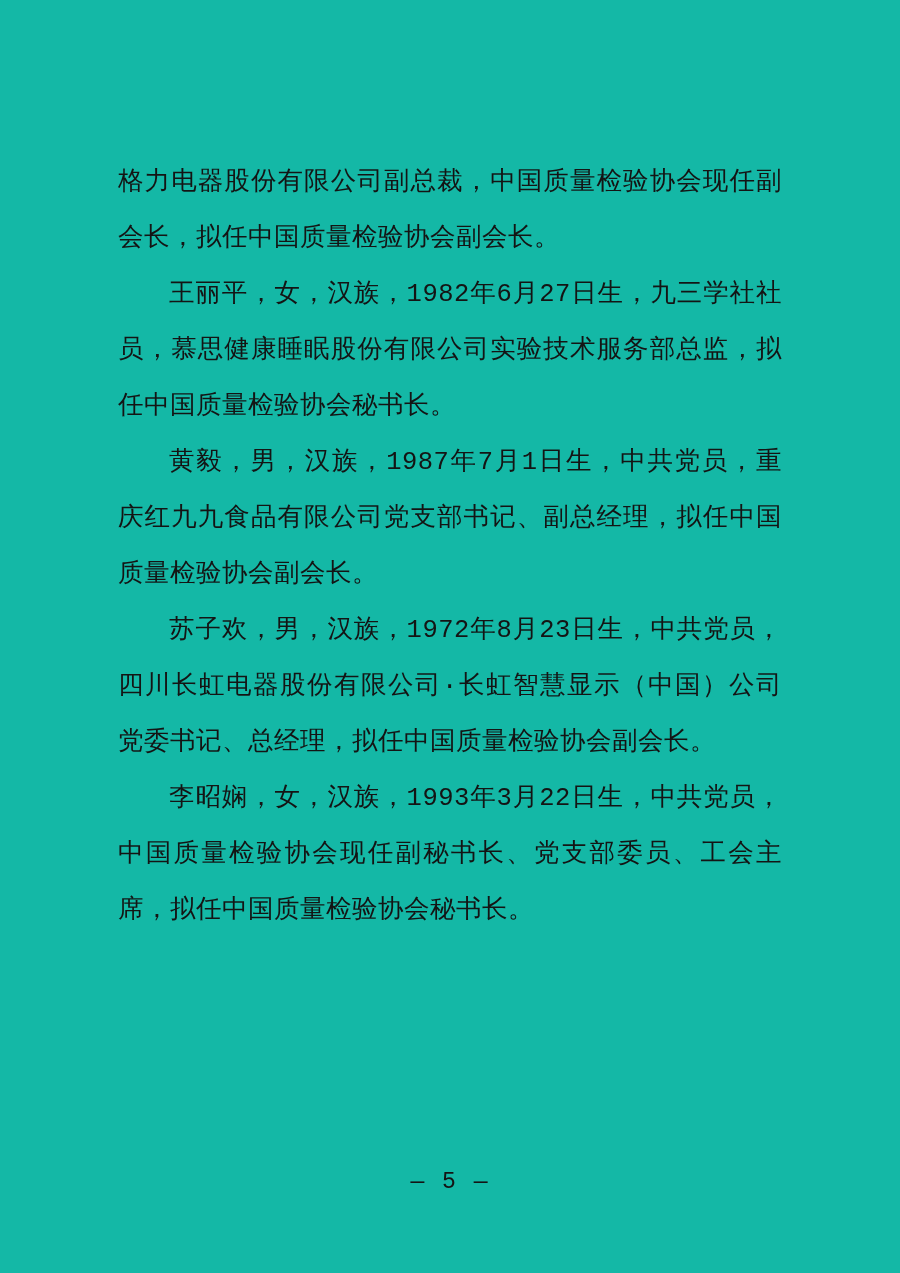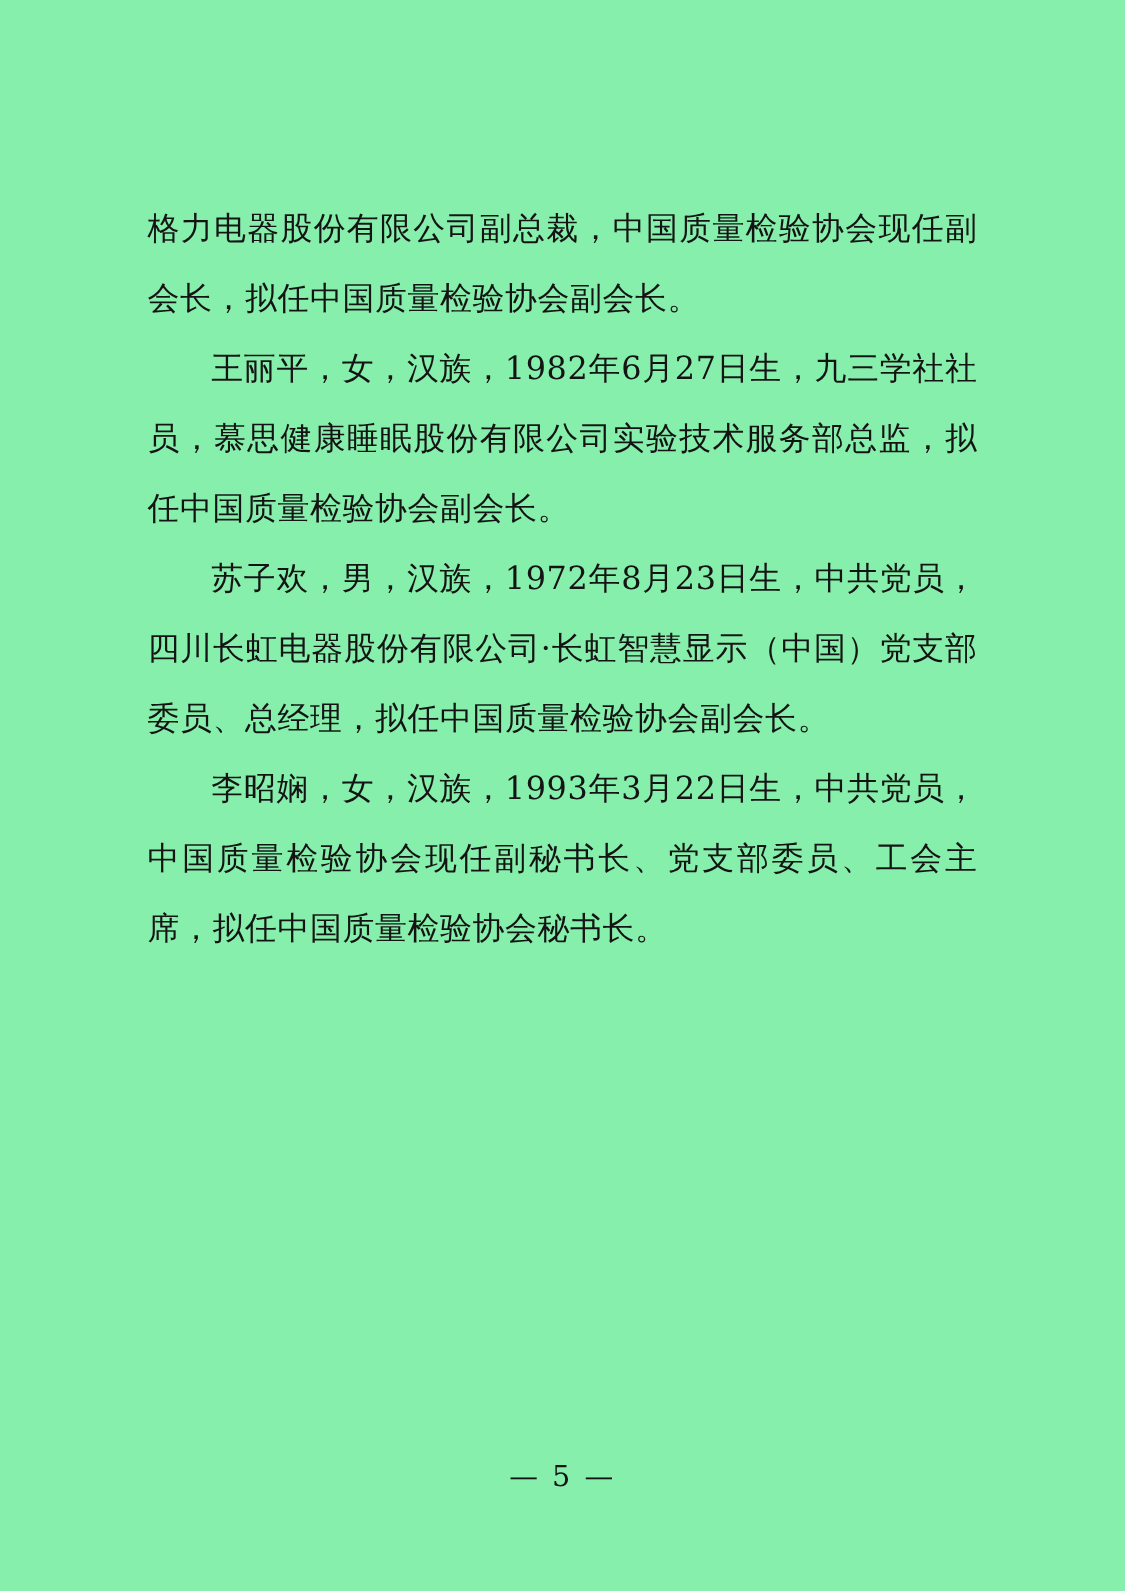--- a/index.html
+++ b/index.html
@@ -13,21 +13,22 @@
     font-family: "DejaVu Serif", "Liberation Serif", serif;
     color: #1a1a1a;
     overflow: hidden;
   }
   .page {
     position: relative;
     width: 900px;
     height: 1273px;
     box-sizing: border-box;
     padding: 155px 118px 0 118px;
-    background: #86efac;
+    background: #14b8a6;
+    font-family: Liberation Mono, monospace;
   }
   .doc-body {
     font-size: 25.5px;
     line-height: 56px;
     letter-spacing: 0.5px;
     text-align: justify;
     text-justify: inter-ideograph;
     color: #141414;
   }
   .para {
@@ -49,19 +50,20 @@
     color: #141414;
     letter-spacing: 2px;
   }
 </style>
 </head>
 <body>
 
 <div class="page">
   <div class="doc-body">
     <p class="para no-indent">格力电器股份有限公司副总裁，中国质量检验协会现任副会长，拟任中国质量检验协会副会长。</p>
-    <p class="para">王丽平，女，汉族，1982年6月27日生，九三学社社员，慕思健康睡眠股份有限公司实验技术服务部总监，拟任中国质量检验协会副会长。</p>
-    <p class="para">苏子欢，男，汉族，1972年8月23日生，中共党员，四川长虹电器股份有限公司·长虹智慧显示（中国）党支部委员、总经理，拟任中国质量检验协会副会长。</p>
+    <p class="para">王丽平，女，汉族，1982年6月27日生，九三学社社员，慕思健康睡眠股份有限公司实验技术服务部总监，拟任中国质量检验协会秘书长。</p>
+    <p class="para">黄毅，男，汉族，1987年7月1日生，中共党员，重庆红九九食品有限公司党支部书记、副总经理，拟任中国质量检验协会副会长。</p>
+    <p class="para">苏子欢，男，汉族，1972年8月23日生，中共党员，四川长虹电器股份有限公司·长虹智慧显示（中国）公司党委书记、总经理，拟任中国质量检验协会副会长。</p>
     <p class="para">李昭娴，女，汉族，1993年3月22日生，中共党员，中国质量检验协会现任副秘书长、党支部委员、工会主席，拟任中国质量检验协会秘书长。</p>
 
   </div>
   <div class="page-number">— 5 —</div>
 </div>
 
 </body></html>

